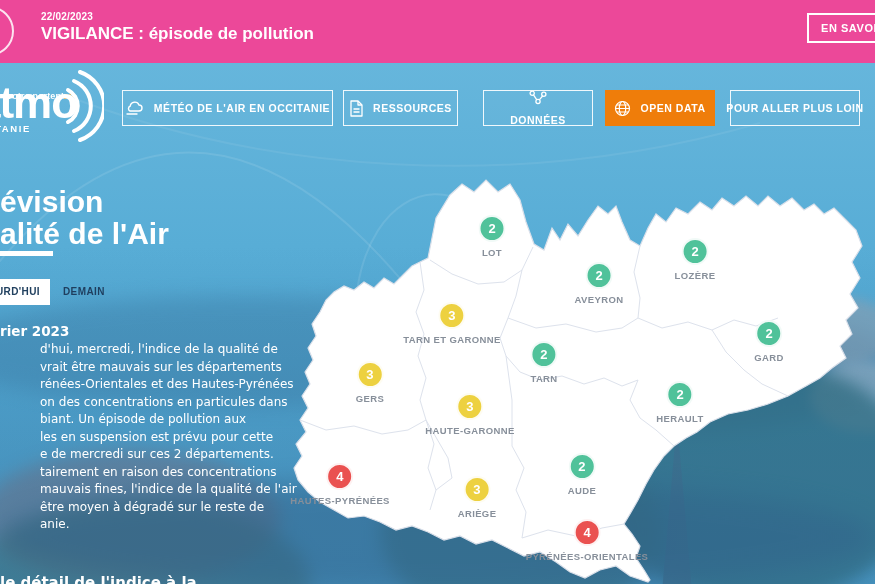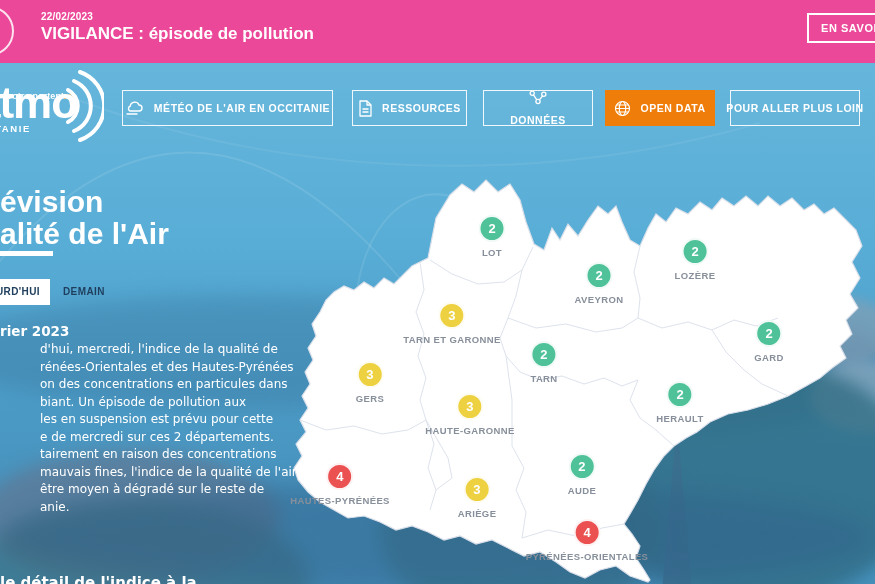--- a/index.html
+++ b/index.html
@@ -39,21 +39,21 @@
   .logo-name { position:absolute; left:-24px; top:18px; font-size:44px; font-weight:800; letter-spacing:-1px; line-height:1; }
   .logo-region { position:absolute; left:-35px; top:60px; font-size:9.5px; font-weight:bold; letter-spacing:1.6px; white-space:nowrap; }
   .logo-waves { position:absolute; left:52px; top:5px; }
 
   .nav-btn { position:absolute; top:27px; height:36px; border:1px solid rgba(255,255,255,.9); background:rgba(255,255,255,.02);
              color:#fff; font-size:10.5px; font-weight:bold; letter-spacing:.05em; display:flex; align-items:center; justify-content:center;
              gap:9px; white-space:nowrap; font-family:"Liberation Sans",sans-serif; }
   .nav-btn svg { flex:0 0 auto; }
   .nav-btn.is-active { background:#ef7d0a; border-color:#ef7d0a; }
   #btn-meteo  { left:122px; width:211px; }
-  #btn-ressources { left:352px; width:115px; }
+  #btn-ressources { left:343px; width:115px; }
   #btn-donnees { left:483px; width:110px;flex-direction:column; }
   #btn-opendata { left:605px; width:110px; }
   #btn-plusloin { left:730px; width:130px; }
 
   
   .forecast { position:absolute; left:0; top:0; width:320px; height:584px; z-index:30; color:#fff; }
   .fc-title { position:absolute; left:0; top:186px; font-size:30px; font-weight:800; line-height:32px; white-space:nowrap; }
   .fc-underline { position:absolute; left:0; top:251px; width:53px; height:5px; background:#fff; }
   .fc-tab-active { position:absolute; left:-34px; top:279px; width:84px; height:26px; background:#fff; color:#21405f;
                    font-size:10px; font-weight:bold; letter-spacing:.04em; line-height:26px; text-align:right; padding-right:10px; }
@@ -235,20 +235,21 @@
   <div class="fc-title">
     <div>évision</div>
     <div>alité de l'Air</div>
   </div>
   <div class="fc-underline"></div>
   <div class="fc-tab-active">URD'HUI</div>
   <button class="fc-tab">DEMAIN</button>
   <div class="fc-date">rier 2023</div>
   <div class="fc-body">
       <div>d'hui, mercredi, l'indice de la qualité de</div>
+      <div>vrait être mauvais sur les départements</div>
       <div>rénées-Orientales et des Hautes-Pyrénées</div>
       <div>on des concentrations en particules dans</div>
       <div>biant. Un épisode de pollution aux</div>
       <div>les en suspension est prévu pour cette</div>
       <div>e de mercredi sur ces 2 départements.</div>
       <div>tairement en raison des concentrations</div>
       <div>mauvais fines, l'indice de la qualité de l'air</div>
       <div>être moyen à dégradé sur le reste de</div>
       <div>anie.</div>
     </div>

